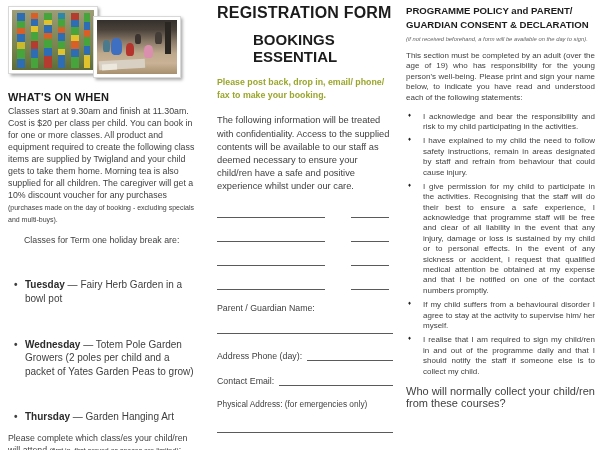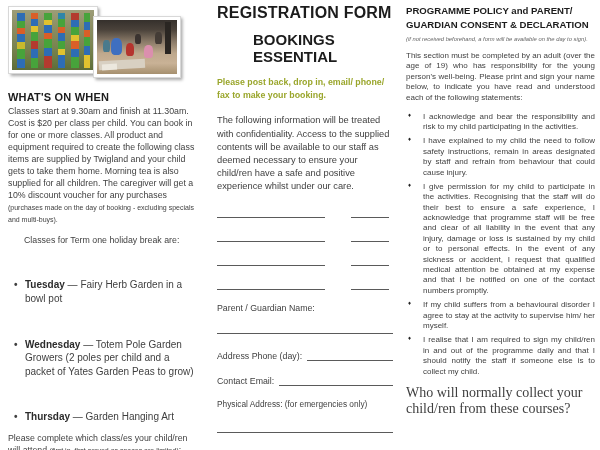--- a/index.html
+++ b/index.html
@@ -81,21 +81,21 @@
   .inline-field { display:flex; align-items:flex-end; margin-top:13px; }
   .inline-field .wline { flex:1; margin-left:5px; }
 
   
   h1.policy { font-size:9.6px; font-weight:bold; color:#1c1c1c; line-height:1.45; }
   .policy-note { font-size:5.8px; font-style:italic; color:#666; margin-top:4px; }
   .policy-intro { font-size:8px; line-height:1.32; text-align:justify; margin-top:9px; }
   ul.policy { list-style:none; margin-top:8px; }
   ul.policy li { font-size:8px; line-height:1.3; text-align:justify; padding-left:17px; position:relative; margin-top:4px; }
   ul.policy li::before { content:"\2666"; position:absolute; left:2px; top:0; font-size:6px; color:#222; }
-  .collect { font-size:14px; margin-top:8px;font-family:Liberation Serif, serif; }
+  .collect { font-size:11px; margin-top:8px; }
 </style>
 </head>
 <body>
 
 <div class="col" id="col-left">
   <div class="photos">
     <div class="photo" id="photo1">
       <div class="photo1-inner">
         <div class="pole p1"></div>
         <div class="pole p2"></div>

